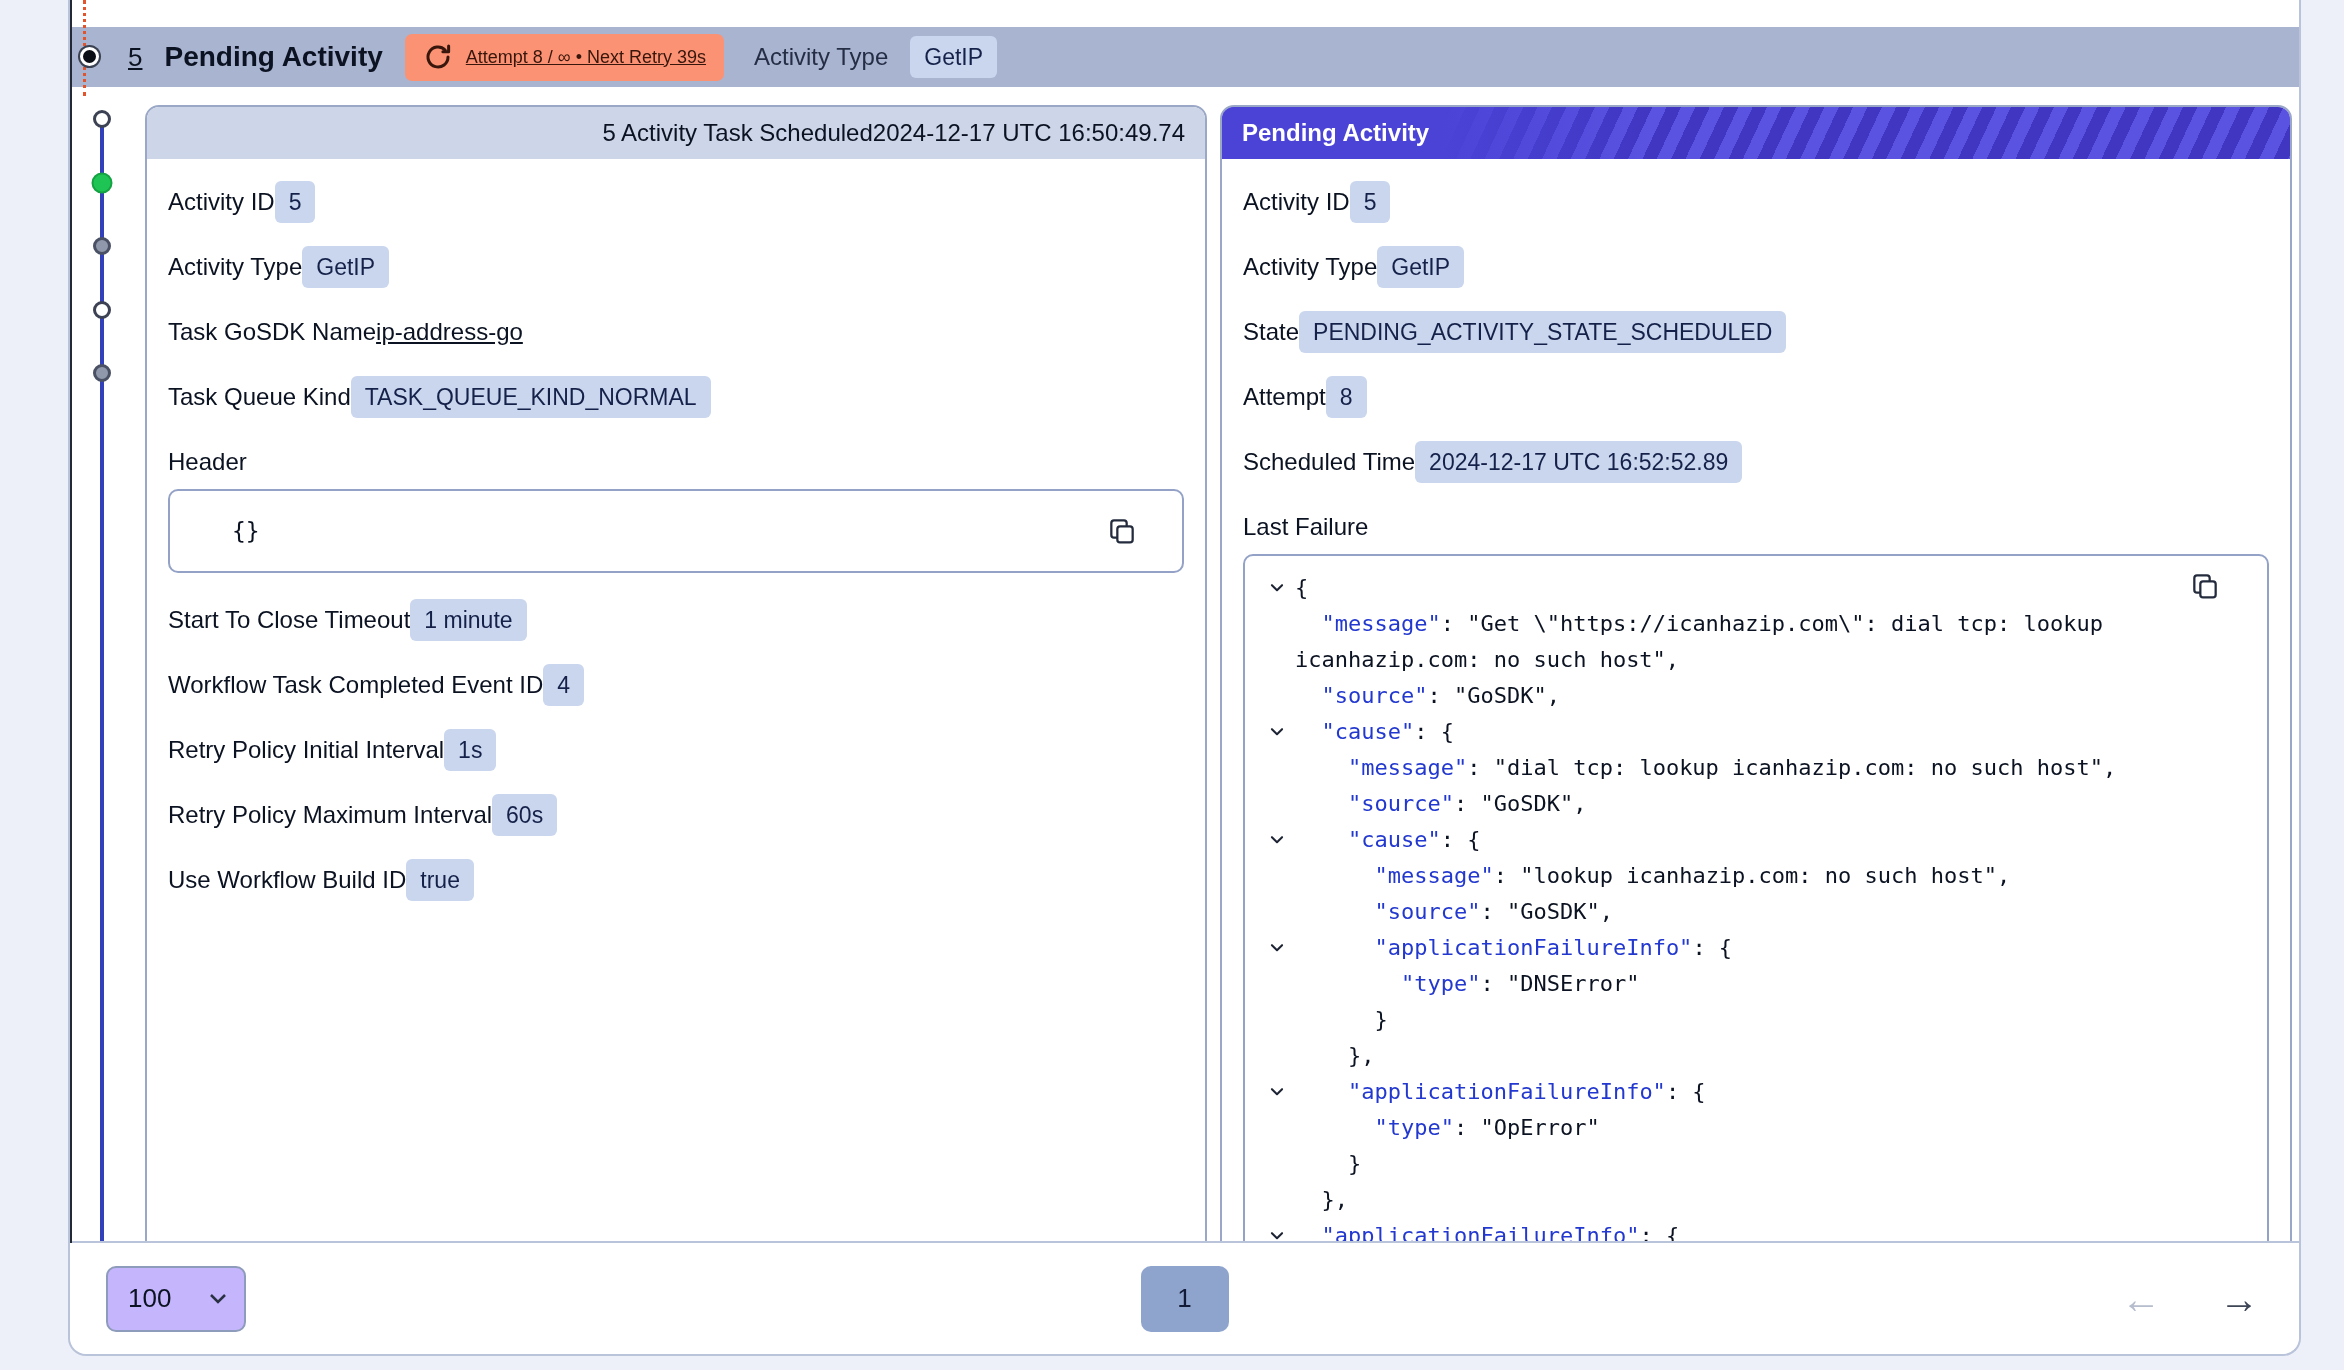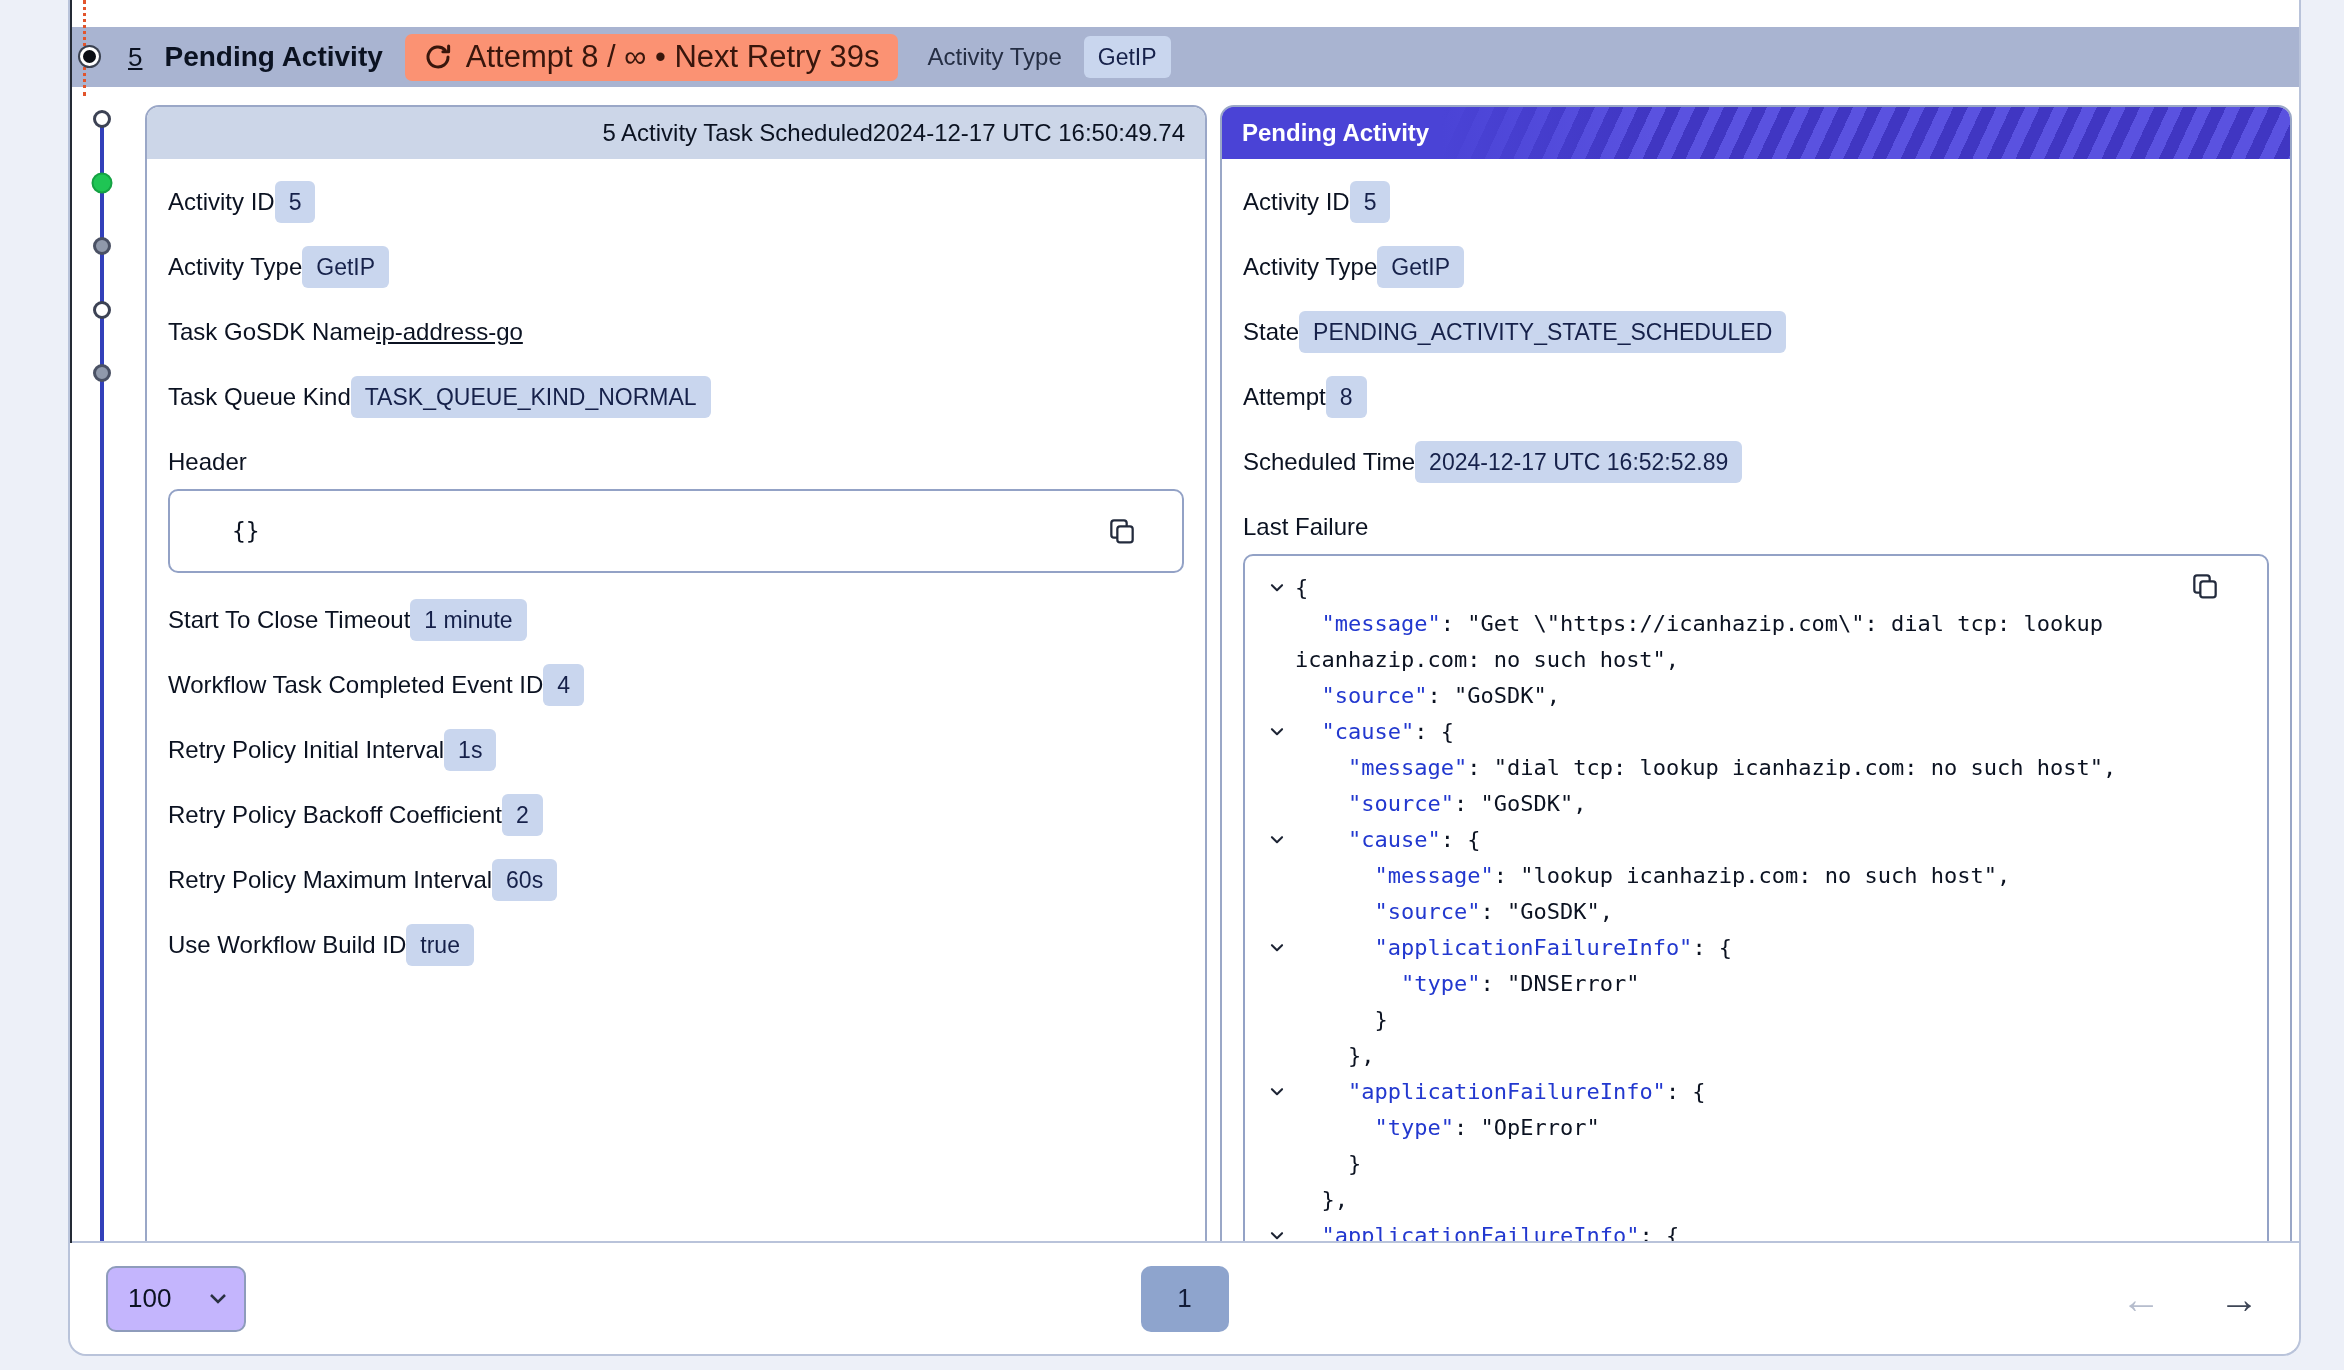--- a/index.html
+++ b/index.html
@@ -21,21 +21,21 @@
     background:#0b0e14;border:3px solid #fff;box-shadow:0 0 0 2px #3a4150;z-index:6;
   }
   .header-bar{
     position:absolute;top:27px;left:0;width:100%;height:60px;background:#a9b4d1;
     display:flex;align-items:center;gap:22px;padding-left:58px;box-sizing:border-box;z-index:2;
   }
   .event-id{font-size:26px;color:#0b1221;text-decoration:underline;cursor:pointer;}
   .title{font-size:28px;font-weight:bold;}
   .attempt-badge{
     display:inline-flex;align-items:center;gap:13px;background:#fb9273;border-radius:7px;
-    padding:0 18px;font-size:31px;color:#38160c;height:47px;box-sizing:border-box;
+    padding:0 18px;font-size:18px;color:#38160c;height:47px;box-sizing:border-box;text-decoration:underline;
   }
   .atype-label{font-size:24px;color:#252e44;margin-left:8px;}
   .badge{
     background:#c9d6ee;color:#16214a;border-radius:6px;padding:3px 14px;
     font-size:23px;line-height:36px;display:inline-block;white-space:nowrap;
   }
   .content{position:absolute;top:105px;left:0;width:100%;height:1138px;}
   .timeline{position:absolute;left:0;top:0;width:75px;height:100%;}
   .tl-line{position:absolute;left:30px;top:14px;bottom:0;width:4px;background:#3240ba;}
   .dot{position:absolute;left:32px;transform:translate(-50%,-50%);border-radius:50%;box-sizing:border-box;cursor:pointer;}
@@ -172,24 +172,20 @@
           </div>
           <div class="field-row">
             <span class="field-label">Workflow Task Completed Event ID</span>
             <span class="badge">4</span>
           </div>
           <div class="field-row">
             <span class="field-label">Retry Policy Initial Interval</span>
             <span class="badge">1s</span>
           </div>
           <div class="field-row">
-            <span class="field-label">Retry Policy Backoff Coefficient</span>
-            <span class="badge">2</span>
-          </div>
-          <div class="field-row">
             <span class="field-label">Retry Policy Maximum Interval</span>
             <span class="badge">60s</span>
           </div>
           <div class="field-row">
             <span class="field-label">Use Workflow Build ID</span>
             <span class="badge">true</span>
           </div>
         </div>
     </section>
 

